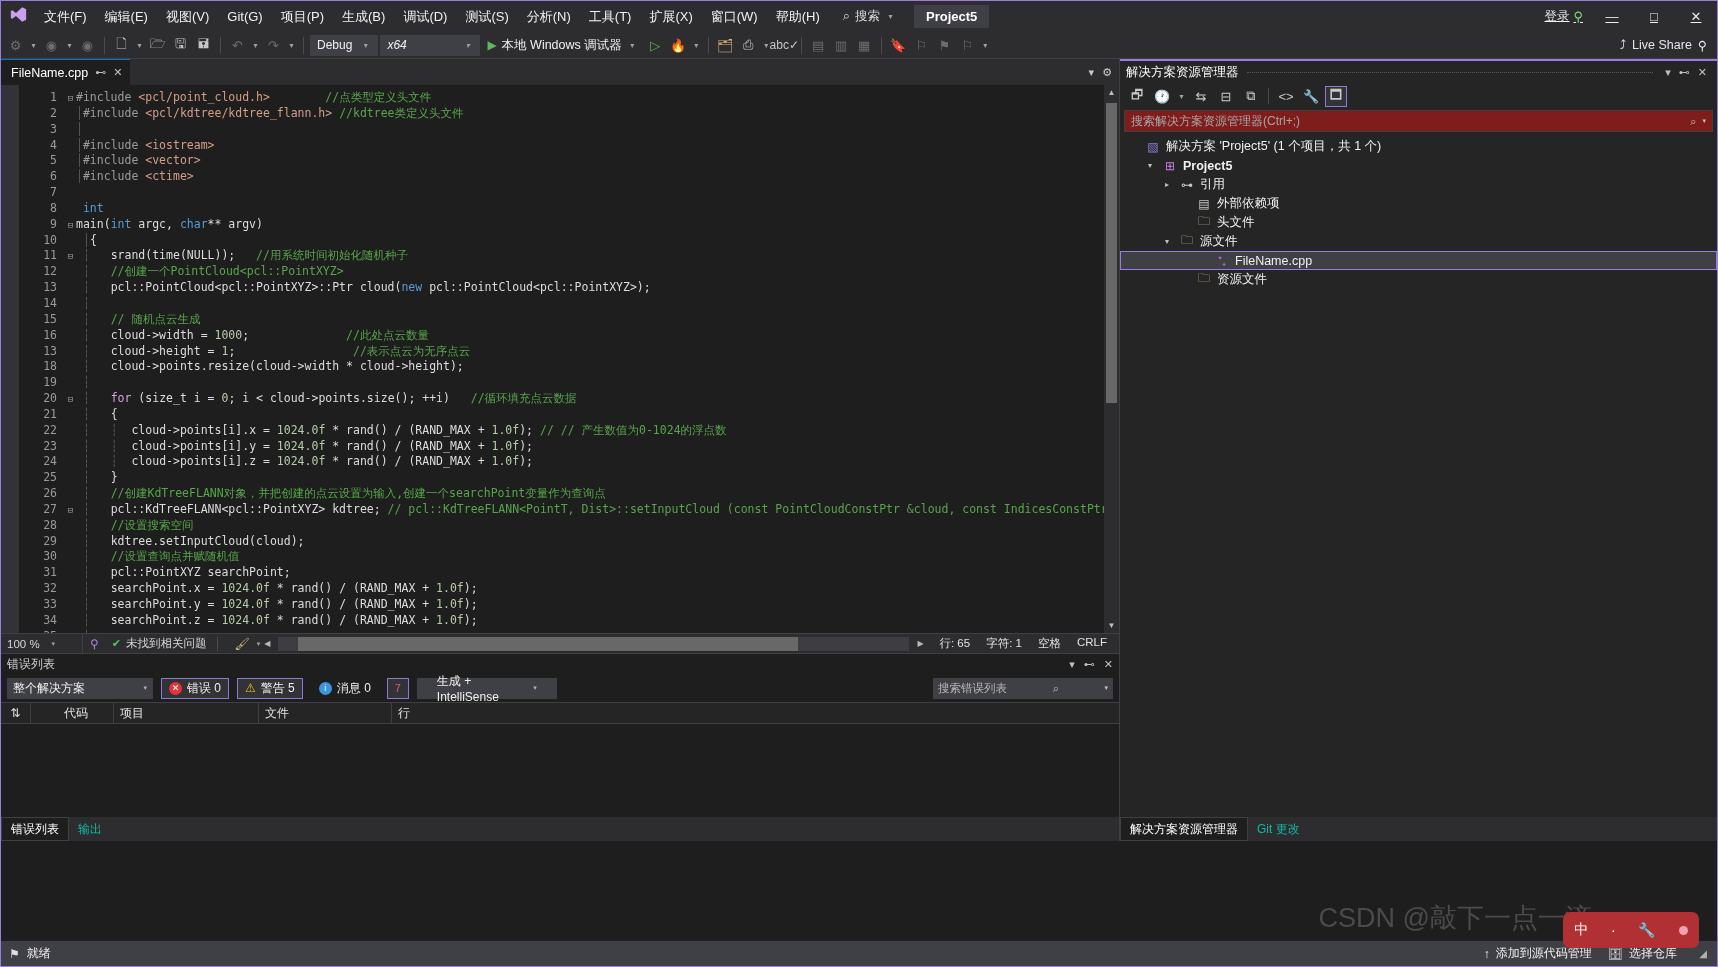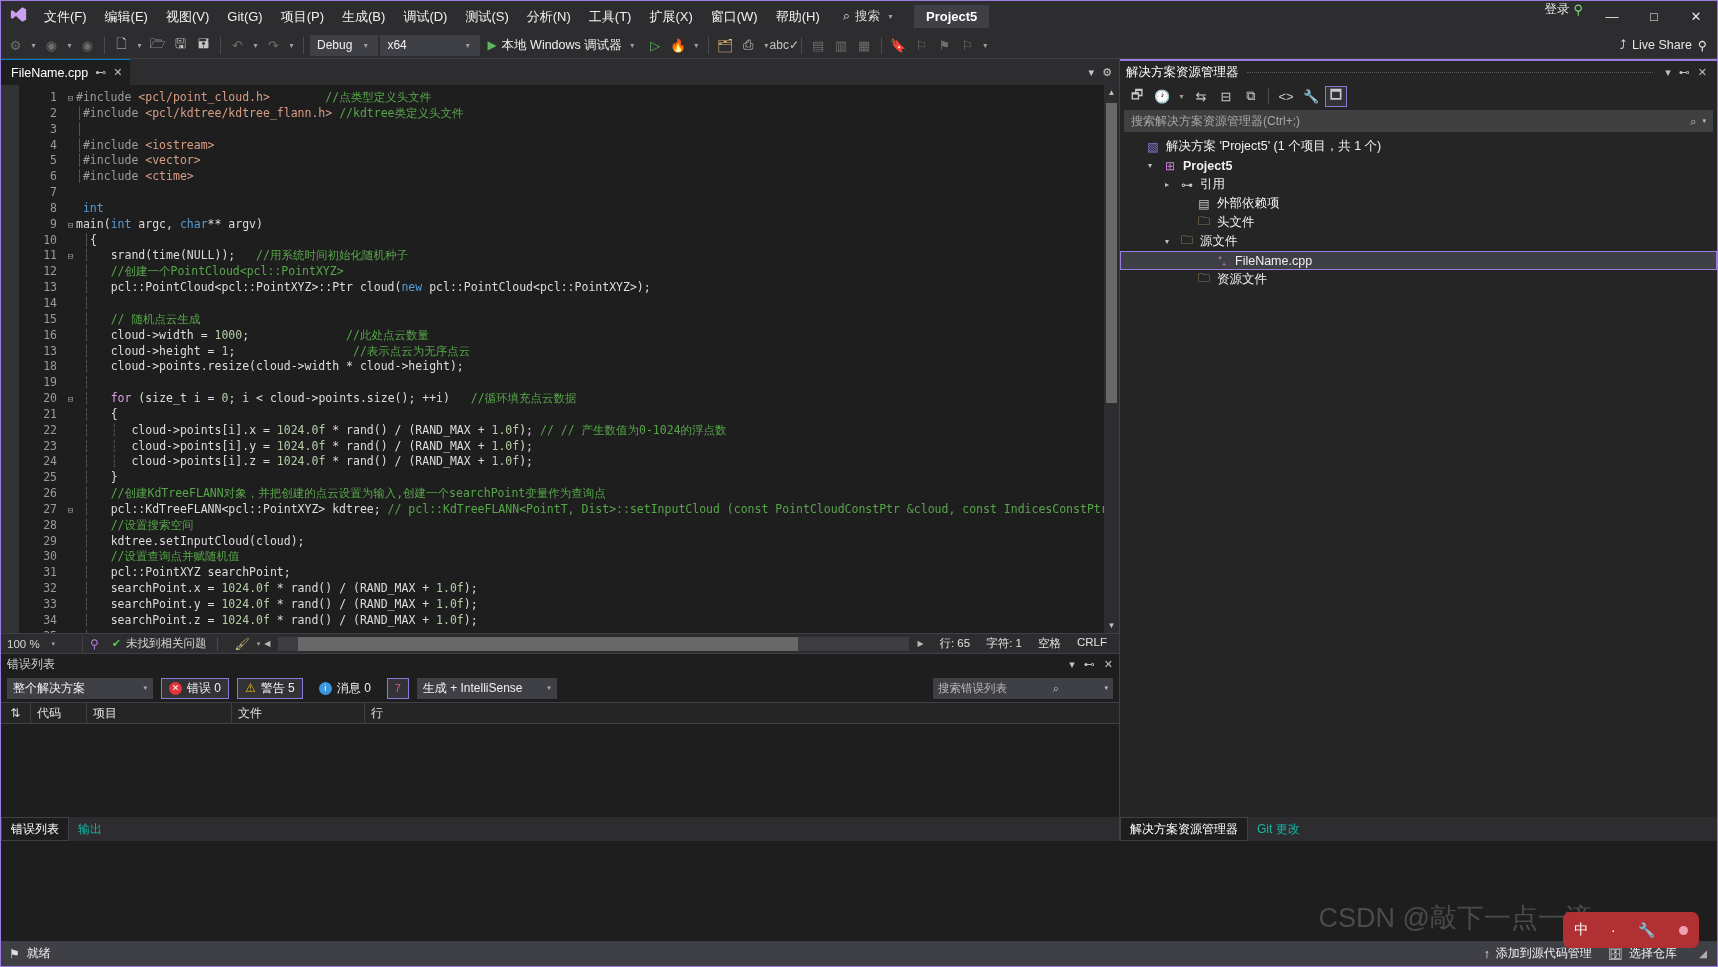--- a/index.html
+++ b/index.html
@@ -17,21 +17,21 @@
     border-bottom:1px solid #2d2d30;
   }
   .vs-logo { width:34px; text-align:center; color:#c9a0f0; font-size:17px; line-height:1; }
   .menu-item { padding:0 9px; font-size:13px; color:#f1f1f1; line-height:31px; white-space:nowrap; cursor:default; }
   .search-box { display:flex; align-items:center; gap:5px; margin-left:14px; font-size:12.5px; color:#dcdcdc; }
   .search-box .magnifier { font-size:13px; }
   .proj-chip {
     margin-left:18px; background:#3f3f46; padding:4px 12px; font-size:13px;
     font-weight:bold; color:#ffffff;
   }
-  .title-right { margin-left:auto; display:flex; align-items:flex-start; }
+  .title-right { margin-left:auto; display:flex; align-items:center;text-decoration:underline; }
   .signin { font-size:12.5px; color:#e6e6e6; display:flex; align-items:center; gap:4px; padding-right:8px;}
   .signin .person { color:#7fd67f; font-size:13px;}
   .wbtn { width:42px; height:31px; display:flex; align-items:center; justify-content:center;
           font-size:13px; color:#e8e8e8; }
 
   
   .toolbar {
     height:27px; background:#2d2d30; display:flex; align-items:center; gap:2px;
     padding:0 4px; border-bottom:1px solid #3f3f46; font-size:12px;
   }
@@ -119,21 +119,21 @@
           border:1px solid #8a7ad8; font-size:12px; color:#f0f0f0; background:#333337; }
   .pill.nob { border-color:transparent; background:transparent; }
   .badge-x { width:13px; height:13px; border-radius:50%; background:#e1343b; color:#fff;
              font-size:9px; display:flex; align-items:center; justify-content:center; }
   .badge-w { color:#f0c419; font-size:12px; }
   .badge-i { width:13px; height:13px; border-radius:50%; background:#3a96dd; color:#fff;
              font-size:9px; display:flex; align-items:center; justify-content:center; }
   .pin-sq { width:22px; height:21px; border:1px solid #8a7ad8; display:flex;
             align-items:center; justify-content:center; color:#e05a7a; font-size:11px; background:#333337;}
   .build-combo { width:140px; height:21px; background:#3f3f46; display:flex; align-items:center;
-                 justify-content:space-between; padding:0 6px; font-size:12px; color:#f0f0f0; }
+                 justify-content:space-between; padding:0 20px; font-size:12px; color:#f0f0f0; }
   .err-search { margin-left:auto; display:flex; align-items:center; width:180px; height:21px;
                 background:#3f3f46; padding:0 5px; font-size:11.5px; color:#b8b8b8; }
   .err-search .mg { margin-left:auto; color:#c0c0c0; font-size:11px; }
   .err-cols { height:22px; background:#252526; display:flex; align-items:center;
               border-top:1px solid #3f3f46; border-bottom:1px solid #3f3f46; font-size:12px; color:#e0e0e0; }
   .ecol { border-right:1px solid #3f3f46; height:100%; display:flex; align-items:center; padding:0 6px; }
   .err-body { flex:1; background:#1e1e1e; }
   .err-tabs { height:24px; background:#2d2d30; display:flex; align-items:stretch; font-size:12px; }
   .etab { display:flex; align-items:center; padding:0 9px; color:#14b8a6; }
   .etab.active { background:#1e1e1e; border:1px solid #3f3f46; color:#ffffff; }
@@ -144,21 +144,21 @@
   .se-head { height:24px; background:#252526; display:flex; align-items:center;
              padding:0 6px; font-size:12.5px; color:#ffffff; border-top:2px solid #9b7ce0;}
   .se-head .dots { flex:1; margin:0 8px; border-bottom:1px dotted #5a5a5a; height:1px; }
   .se-head .ic { font-size:11px; color:#c0c0c0; padding:0 4px; }
   .se-toolbar { height:26px; display:flex; align-items:center; gap:3px; padding:0 6px;
                 background:#252526; }
   .se-ico { width:22px; height:21px; display:flex; align-items:center; justify-content:center;
             color:#c8c8c8; font-size:13px; }
   .se-ico.boxed { border:1px solid #8a7ad8; background:#333337; }
   .se-sep { width:1px; height:16px; background:#4a4a4f; margin:0 3px; }
-  .se-search { height:22px; background:#404040; border:1px solid #3f3f46; display:flex;
+  .se-search { height:22px; background:#7f1d1d; border:1px solid #3f3f46; display:flex;
                align-items:center; padding:0 6px; margin:1px 4px 3px 4px;
                font-size:12px; color:#a5a5a5; }
   .se-search .mg { margin-left:auto; color:#c0c0c0; font-size:11px; }
   .se-search .car { color:#c0c0c0; font-size:7px; margin-left:6px; }
   .se-tree { flex:1; font-size:12.5px; color:#f0f0f0; padding-top:2px; overflow:hidden; }
   .tr { height:19px; display:flex; align-items:center; gap:5px; white-space:nowrap; }
   .tr.selected { background:#3f3f46; border:1px solid #9b7ce0; height:19px; }
   .tw { width:14px; text-align:center; color:#c0c0c0; font-size:8px; }
   .ticon { width:16px; display:flex; align-items:center; justify-content:center; font-size:12px;}
   .bold { font-weight:bold; }
@@ -243,21 +243,21 @@
   <div class="tb-ico dim">↶</div>
   <div class="tb-caret">▾</div>
   <div class="tb-ico dim">↷</div>
   <div class="tb-caret">▾</div>
   <div class="tb-sep"></div>
 
   <div class="combo">
     <span>Debug</span>
     <span class="tb-caret">▾</span>
   </div>
-  <div class="combo wide" style="min-width:100px;">
+  <div class="combo wide" style="min-width:100px;font-style:italic;">
     <span>x64</span>
     <span class="tb-caret">▾</span>
   </div>
 
   <div class="run-btn">
     <span class="run-tri">▶</span>
     <span>本地 Windows 调试器</span>
     <span class="tb-caret">▾</span>
   </div>
   <div class="tb-ico" style="color:#5cb85c;">▷</div>
@@ -416,21 +416,21 @@
         </div>
         <div class="err-search">
           <span>搜索错误列表</span>
           <span class="mg">⌕</span>
           <span class="mg" style="font-size:7px;">▾</span>
         </div>
       </div>
 
       <div class="err-cols">
         <div class="ecol" style="width:30px; justify-content:center;">⇅</div>
-        <div class="ecol" style="width:56px;">代码</div>
+        <div class="ecol" style="width:56px;margin-left:27px;">代码</div>
         <div class="ecol" style="width:145px;">项目</div>
         <div class="ecol" style="width:133px;">文件</div>
         <div class="ecol" style="width:50px; border-right:none;">行</div>
       </div>
 
       <div class="err-body"></div>
 
       <div class="err-tabs">
         <div class="etab active">错误列表</div>
         <div class="etab">输出</div>

